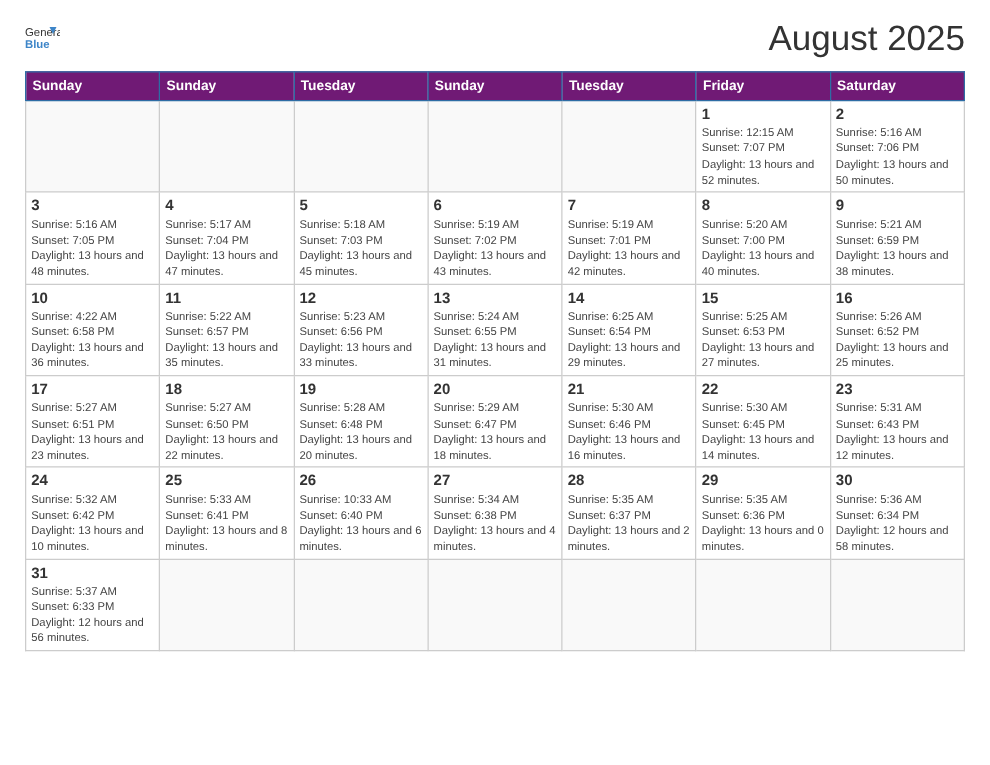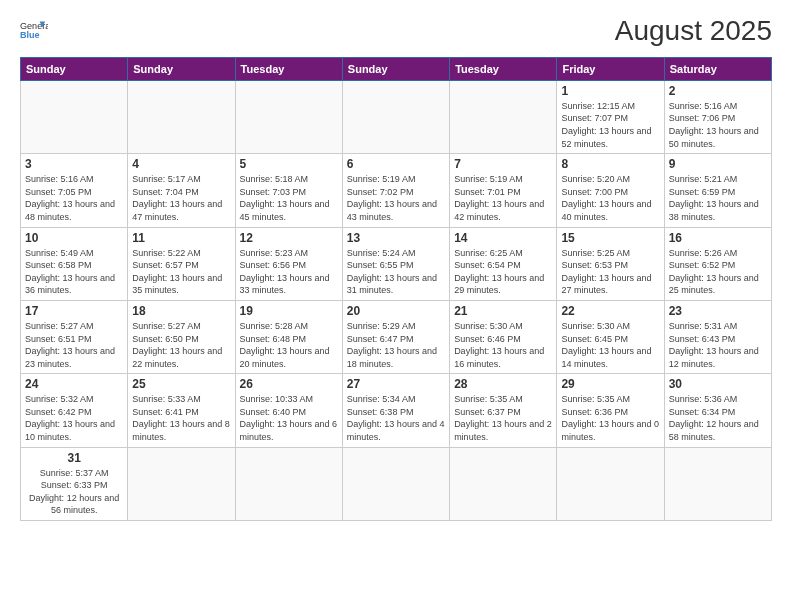--- a/index.html
+++ b/index.html
@@ -77,21 +77,20 @@
       display: block;
       margin-bottom: 2px;
     }
     .day-info {
       font-size: 9px;
       color: #444;
       line-height: 1.4;
     }
     .last-row td {
       height: 62px;
-      text-align: center;
     }
   </style>
 </head>
 <body>
 
 <div class="page">
   <div class="header">
     <div class="logo">
       <svg class="logo-icon" viewBox="0 0 40 40">
         <text x="0" y="18" font-size="13" font-family="Arial" fill="#333">General</text>
@@ -185,21 +184,21 @@
             <span class="day-num">9</span>
             <div class="day-info">Sunrise: 5:21 AM
 Sunset: 6:59 PM
 Daylight: 13 hours
 and 38 minutes.</div>
           </td>
         </tr>
         <tr>
           <td>
             <span class="day-num">10</span>
-            <div class="day-info">Sunrise: 5:49 AM
+            <div class="day-info">Sunrise: 4:22 AM
 Sunset: 6:58 PM
 Daylight: 13 hours
 and 36 minutes.</div>
           </td>
           <td>
             <span class="day-num">11</span>
             <div class="day-info">Sunrise: 5:22 AM
 Sunset: 6:57 PM
 Daylight: 13 hours
 and 35 minutes.</div>

